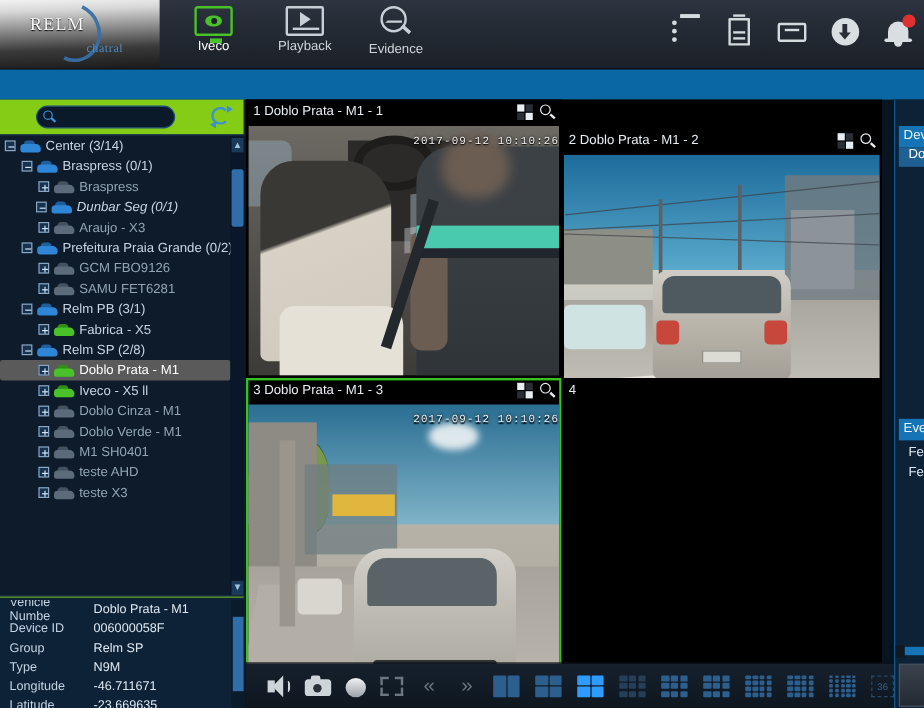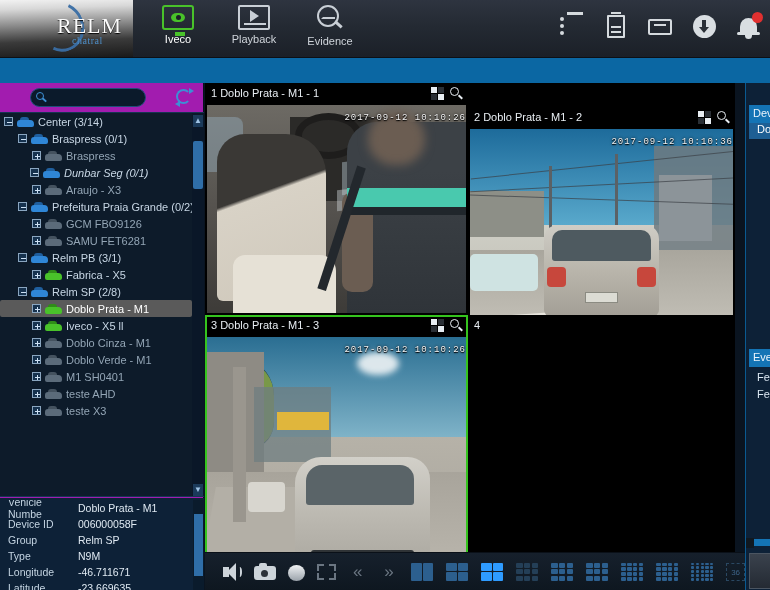--- a/index.html
+++ b/index.html
@@ -22,23 +22,23 @@
     background: linear-gradient(178deg,#f2f2f2 0%,#d8d8d8 16%,#8d8d8d 42%,#3a3a3a 70%,#1a1a1a 100%);
     overflow: hidden;
   }
   .logo-swoosh {
     position: absolute; left: 38px; top: 2px; width: 46px; height: 50px;
     border: 3px solid #3a6ea5; border-radius: 50%;
     border-top-color: transparent; border-left-color: transparent;
     transform: rotate(-22deg); opacity: .95;
   }
   .logo-text {
-    position: absolute; left: 57px; top: 13px;
+    position: absolute; left: 25px; top: 13px;
     font-family: "Liberation Serif", serif;
-    font-size: 22px; letter-spacing: 1px; color: #fbfbfb;
+    font-size: 15px; letter-spacing: 1px; color: #fbfbfb;
     text-shadow: 0 1px 1px #000;
   }
   .logo-sub {
     position: absolute; left: 72px; top: 35px;
     font-family: "Liberation Serif", serif;
     font-size: 10px; color: #4e8ec7; letter-spacing: .5px;
   }
   .nav { position: absolute; left: 140px; top: 0; height: 57px; display: flex; }
   .nav-item {
     width: 76px; height: 57px; display: flex; flex-direction: column;
@@ -107,21 +107,21 @@
   }
 
   .bluebar {
     position: absolute; left: 0; top: 58px; width: 770px; height: 25px;
     background: #0b67a3;
   }
 
   
   .left {
     position: absolute; left: 0; top: 83px; width: 204px; height: 507px;
-    background: #a21caf; border-right: 1px solid #06101c;
+    background: #84cc16; border-right: 1px solid #06101c;
   }
   .searchrow { position: relative; height: 29px; }
   .search-wrap {
     position: absolute; left: 30px; top: 5px; width: 116px; height: 19px;
     background: #0b1a2b; border: 1px solid #1f4e7a; border-radius: 10px;
   }
   .search-ico { position: absolute; left: 5px; top: 3px; width: 11px; height: 11px; }
   .search-ico .c { position:absolute; left:0; top:0; width:8px; height:8px; border:1.6px solid #3d8fd4; border-radius:50%; }
   .search-ico .h { position:absolute; left:6px; top:7px; width:5px; height:1.6px; background:#3d8fd4; transform:rotate(42deg); }
   .search-input {
@@ -674,21 +674,20 @@
             <div class="curb"></div>
             <div class="carL"></div>
             <div class="car">
               <div class="glass"></div>
               <div class="lt"></div>
               <div class="rt"></div>
               <div class="plate"></div>
             </div>
             <div class="hood"></div>
           </div>
-          <div class="ts">2017-09-12  10:10:36</div>
         </div>
       </div>
       <div class="cell selected" style="left: 0px; top: 232px; width: 263px; height: 274px;">
         <div class="cap">3 Doblo Prata - M1 - 3</div>
         <div class="cap-ico">
           <div class="chk">
             <span></span>
             <span></span>
             <span></span>
             <span></span>

